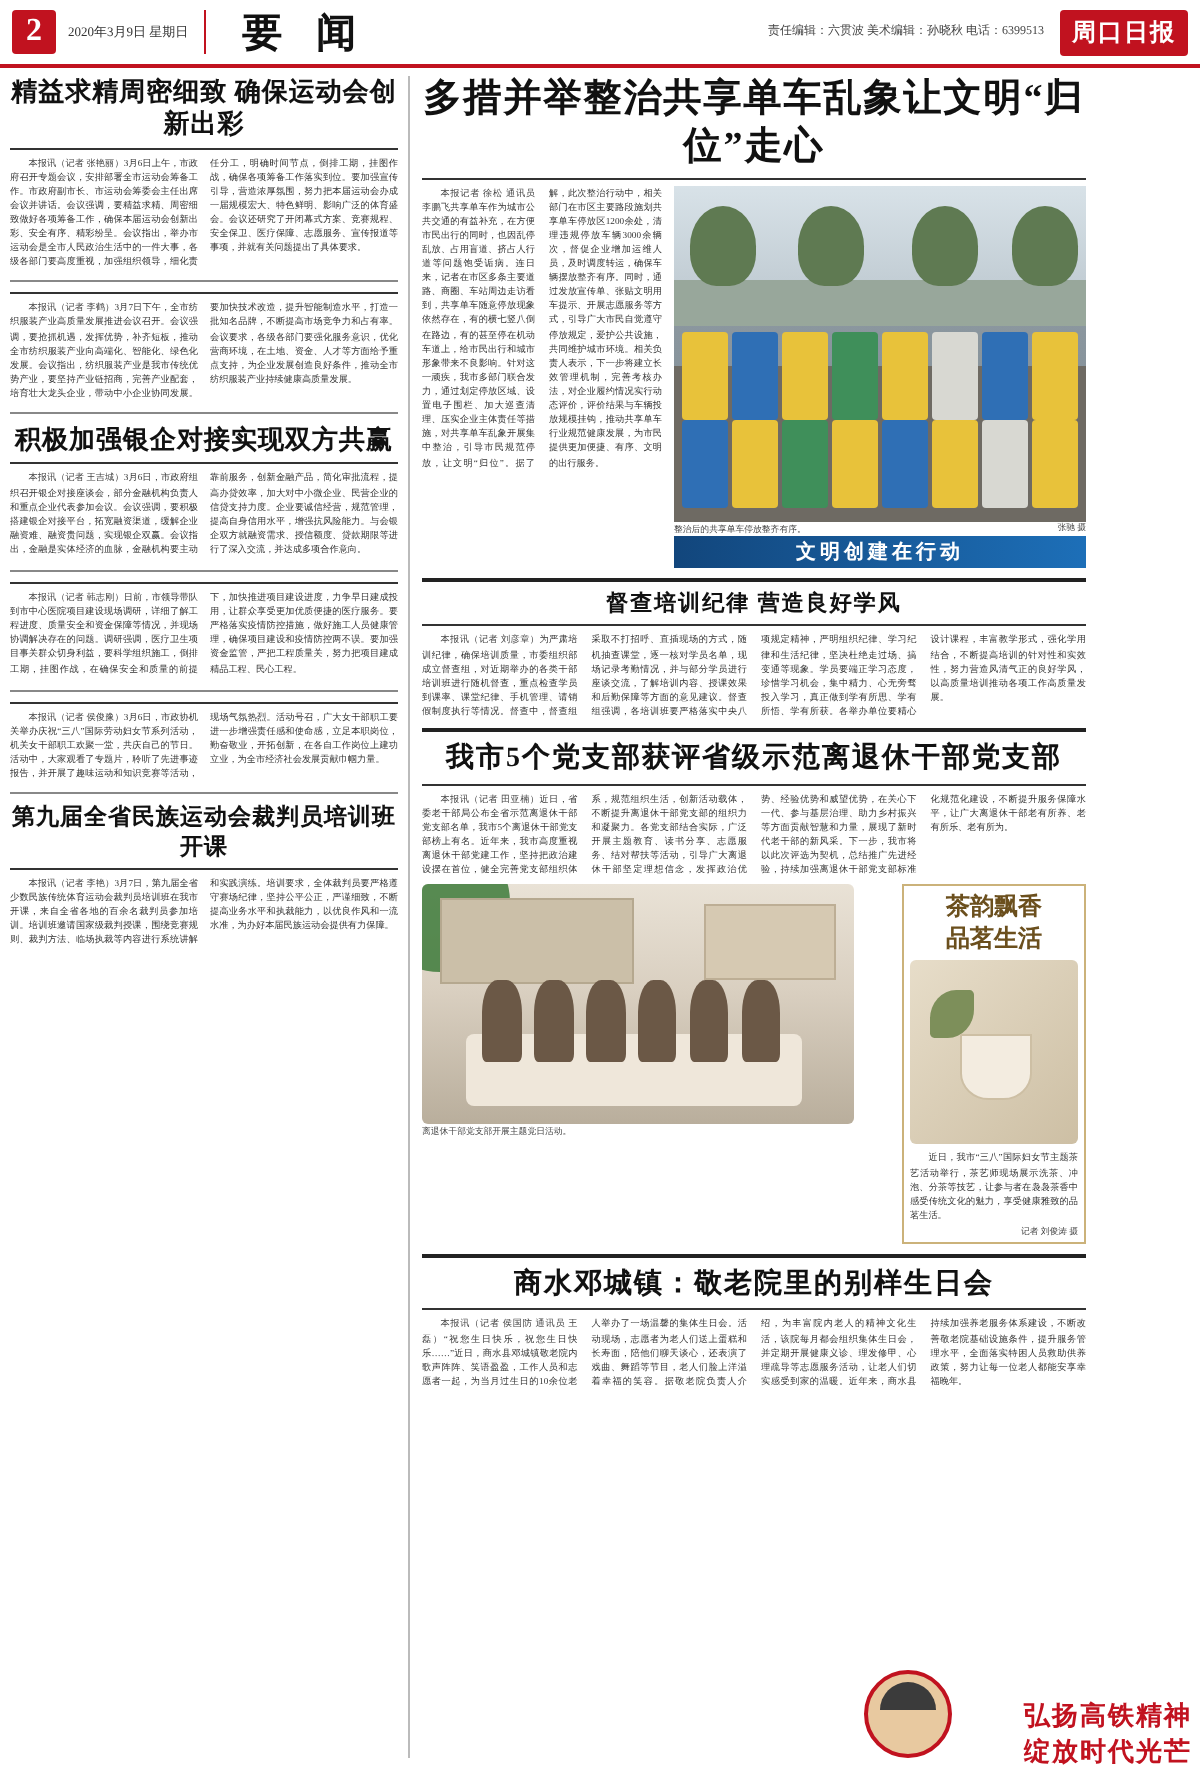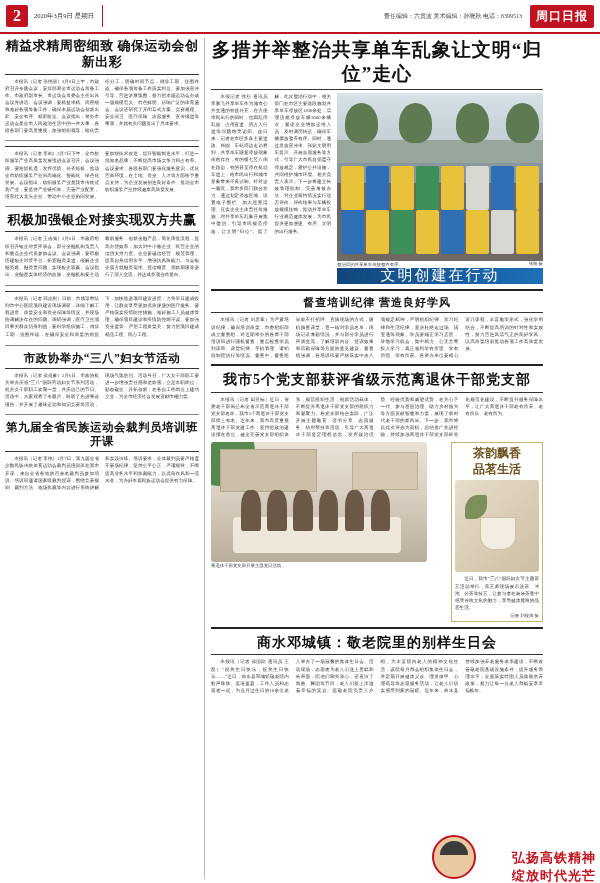--- a/index.html
+++ b/index.html
@@ -59,21 +59,21 @@
   .bikes{height:168px;background:linear-gradient(180deg,#cfd8dc 0%,#b7c2c8 28%,#8e9aa2 29%,#7b878f 100%);}
   .bikes .sky{position:absolute;left:0;top:0;width:100%;height:28%;background:linear-gradient(180deg,#d8e2e8,#c3ced5);}
   .bikes .tree{position:absolute;top:6%;width:16%;height:24%;background:#5f7a52;border-radius:50% 50% 40% 40%;}
   .bikes .ground{position:absolute;left:0;bottom:0;width:100%;height:46%;background:#6e6a63;}
   .bikes .row{position:absolute;left:0;width:100%;display:flex;gap:2px;padding:0 4px;box-sizing:border-box;}
   .bike{flex:1;height:100%;border-radius:2px;}
   .b-y{background:#e8c23a;} .b-b{background:#2f6fb5;} .b-g{background:#3f8f5a;} .b-w{background:#d8d8d2;}
   .bikes .wall{position:absolute;left:0;top:28%;width:100%;height:14%;background:#98a79b;}
 
   .banner{height:16px;background:linear-gradient(90deg,#12467c,#1d6fb8);display:flex;align-items:center;justify-content:center;}
-  .banner span{color:#fff;font-size:15px;font-weight:normal;letter-spacing:2px;}
+  .banner span{color:#fff;font-size:10px;font-weight:bold;letter-spacing:2px;}
 
   
   .meeting{height:120px;background:linear-gradient(180deg,#e9e2d6 0%,#d9cfc0 45%,#b9ae9c 100%);border-radius:3px;}
   .meeting .shelf{position:absolute;left:4%;top:6%;width:44%;height:34%;background:#cbbfa8;border:1px solid #b5a88f;}
   .meeting .shelf2{position:absolute;right:4%;top:8%;width:30%;height:30%;background:#d6c9b2;border:1px solid #bdae95;}
   .meeting .table{position:absolute;left:10%;bottom:8%;width:78%;height:30%;background:#efe7da;border-radius:4px;}
   .person{position:absolute;bottom:26%;width:9%;height:34%;background:#6b5846;border-radius:40% 40% 10% 10%;}
 
   
   .tea{height:92px;background:linear-gradient(135deg,#e7ddc9,#cdbfa4);border-radius:3px;}
@@ -92,20 +92,21 @@
 </style>
 </head>
 <body>
 
 <div class="page">
 
   <div class="masthead">
     <div class="pagenum">2</div>
     <div class="issue-date">2020年3月9日 星期日</div>
     <div class="mast-sep"></div>
+    <div class="mast-title">要 闻</div>
     <div class="mast-right">
       <div class="editors">责任编辑：六贯波    美术编辑：孙晓秋    电话：6399513</div>
       <div class="paper-logo">周口日报</div>
     </div>
   </div>
 
   <div class="body">
 
     <div class="left-col">
 
@@ -137,21 +138,20 @@
 
       <div class="lart">
         <div class="rule"></div>
         <div class="ltext">
           <p><span class="byline">本报讯（记者 韩志刚）</span><span>日前，市领导带队到市中心医院项目建设现场调研，详细了解工程进度、质量安全和资金保障等情况，并现场协调解决存在的问题。调研强调，医疗卫生项目事关群众切身利益，要科学组织施工，倒排工期，挂图作战，在确保安全和质量的前提下，加快推进项目建设进度，力争早日建成投用，让群众享受更加优质便捷的医疗服务。要严格落实疫情防控措施，做好施工人员健康管理，确保项目建设和疫情防控两不误。要加强资金监管，严把工程质量关，努力把项目建成精品工程、民心工程。</span></p>
         </div>
       </div>
       <div class="sep thin"></div>
 
       <div class="lart">
-        <div class="lhead small">市政协举办“三八”妇女节活动</div>
         <div class="rule"></div>
         <div class="ltext">
           <p><span class="byline">本报讯（记者 侯俊豫）</span><span>3月6日，市政协机关举办庆祝“三八”国际劳动妇女节系列活动，机关女干部职工欢聚一堂，共庆自己的节日。活动中，大家观看了专题片，聆听了先进事迹报告，并开展了趣味运动和知识竞赛等活动，现场气氛热烈。活动号召，广大女干部职工要进一步增强责任感和使命感，立足本职岗位，勤奋敬业，开拓创新，在各自工作岗位上建功立业，为全市经济社会发展贡献巾帼力量。</span></p>
         </div>
       </div>
       <div class="sep thin"></div>
 
       <div class="lart">
         <div class="lhead small">第九届全省民族运动会裁判员培训班开课</div>
         <div class="rule"></div>

